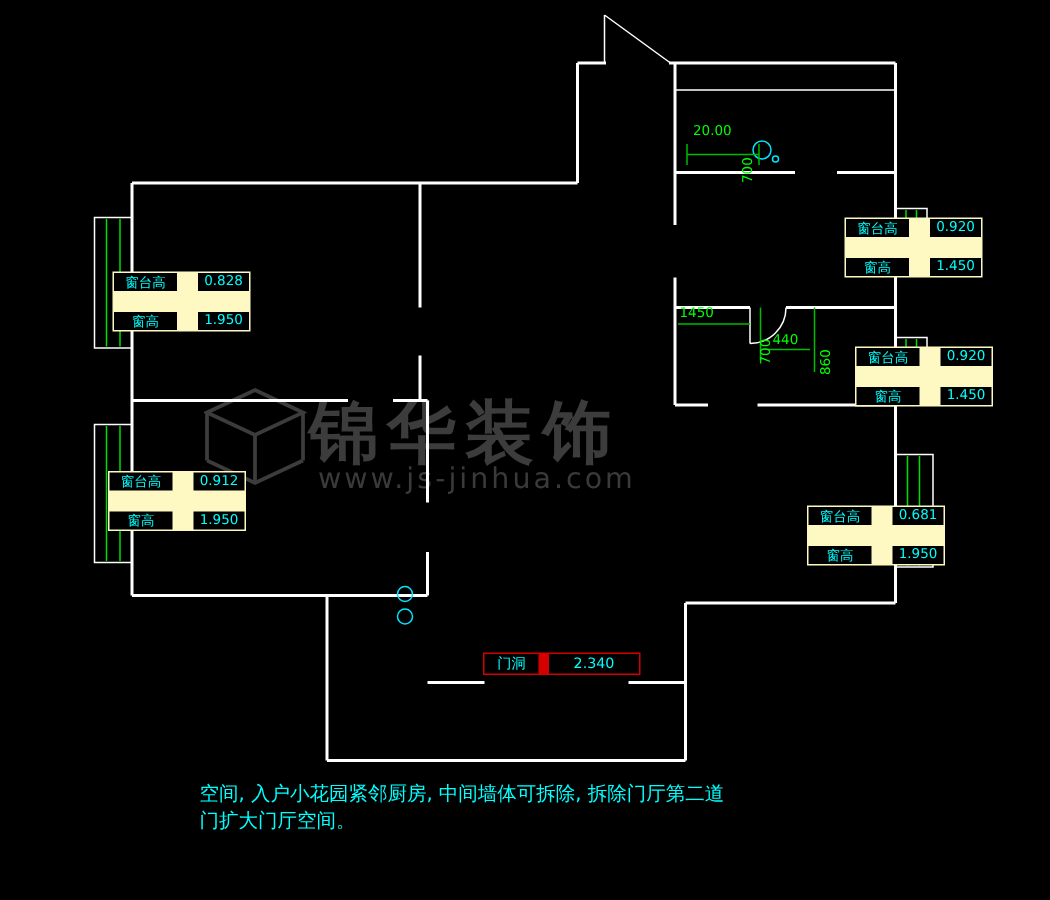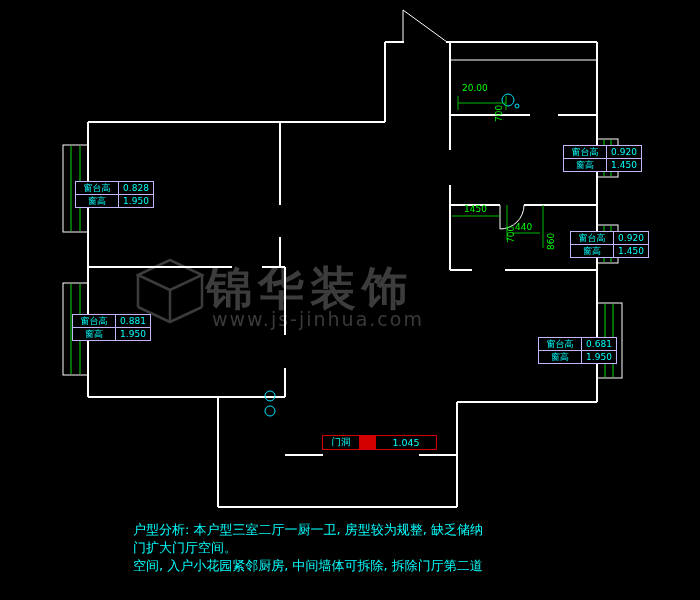--- a/index.html
+++ b/index.html
@@ -8,26 +8,26 @@
   #stage svg{position:absolute;left:0;top:0;}
 
   
   .wm-brand{position:absolute;left:206px;top:258px;font-size:46px;font-weight:bold;
             letter-spacing:6px;color:#3c3c3c;white-space:nowrap;}
   .wm-url{position:absolute;left:212px;top:308px;font-size:19px;letter-spacing:2px;
           color:#3a3a3a;white-space:nowrap;}
 
   
   .wtag{position:absolute;display:grid;grid-template-columns:42px 34px;grid-auto-rows:12px;
-        gap:1px;padding:1px;background:#c4b5fd;font-size:9px;color:#00ffff;z-index:5;}
+        gap:14px;padding:1px;background:#fef9c3;font-size:9px;color:#00ffff;z-index:5;}
   .wtag>div{background:#000;display:flex;align-items:center;justify-content:center;white-space:nowrap;}
 
   
   .dtag{position:absolute;left:322px;top:435px;display:grid;grid-template-columns:36px 60px;
-        grid-auto-rows:13px;gap:17px;padding:1px;background:#d40000;font-size:9.5px;color:#00ffff;z-index:5;}
+        grid-auto-rows:13px;gap:7px;padding:1px;background:#d40000;font-size:9.5px;color:#00ffff;z-index:5;}
   .dtag>div{background:#000;display:flex;align-items:center;justify-content:center;white-space:nowrap;}
 
   
   .dim{position:absolute;color:#00ff00;font-size:9px;white-space:nowrap;z-index:4;}
   .vdim{transform:rotate(-90deg);transform-origin:left top;}
 
   
   .analysis{position:absolute;left:133px;top:521px;color:#00ffff;font-size:13px;
             line-height:18px;white-space:nowrap;z-index:5;}
 </style>
@@ -102,21 +102,21 @@
   </svg>
 
   <div class="wtag" style="left:75px;top:181px">
     <div>窗台高</div>
     <div>0.828</div>
     <div>窗高</div>
     <div>1.950</div>
   </div>
   <div class="wtag" style="left:72px;top:314px">
     <div>窗台高</div>
-    <div>0.881</div>
+    <div>0.912</div>
     <div>窗高</div>
     <div>1.950</div>
   </div>
   <div class="wtag" style="left:563px;top:145px">
     <div>窗台高</div>
     <div>0.920</div>
     <div>窗高</div>
     <div>1.450</div>
   </div>
   <div class="wtag" style="left:570px;top:231px">
@@ -127,29 +127,28 @@
   </div>
   <div class="wtag" style="left:538px;top:337px">
     <div>窗台高</div>
     <div>0.681</div>
     <div>窗高</div>
     <div>1.950</div>
   </div>
 
   <div class="dtag">
     <div>门洞</div>
-    <div>1.045</div>
+    <div>2.340</div>
   </div>
 
   <div class="dim" style="left:462px;top:83px">20.00</div>
   <div class="dim vdim" style="left:494px;top:122px">700</div>
-  <div class="dim" style="left:464px;top:204px">1450</div>
+  <div class="dim" style="left:453px;top:204px">1450</div>
   <div class="dim" style="left:515px;top:222px">440</div>
   <div class="dim vdim" style="left:506px;top:243px">700</div>
   <div class="dim vdim" style="left:546px;top:250px">860</div>
 
   <div class="analysis">
-    <div>户型分析: 本户型三室二厅一厨一卫, 房型较为规整, 缺乏储纳</div>
+    <div>空间, 入户小花园紧邻厨房, 中间墙体可拆除, 拆除门厅第二道</div>
     <div>门扩大门厅空间。</div>
-    <div>空间, 入户小花园紧邻厨房, 中间墙体可拆除, 拆除门厅第二道</div>
   </div>
 
 </div>
 
 </body></html>

